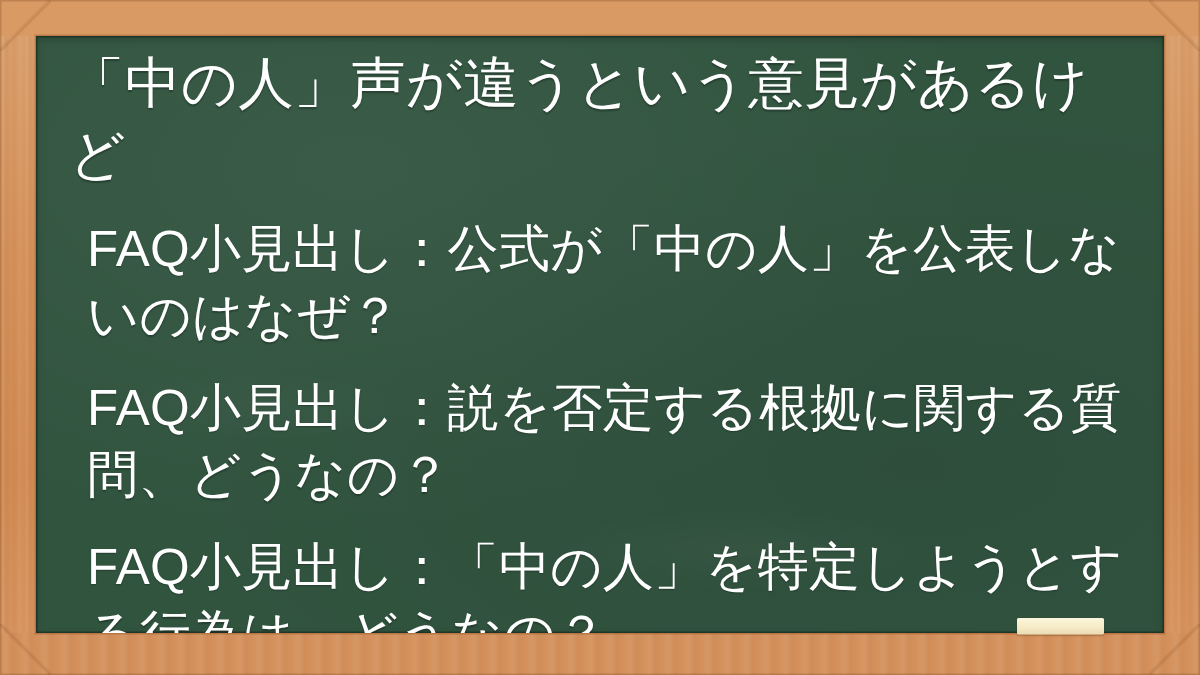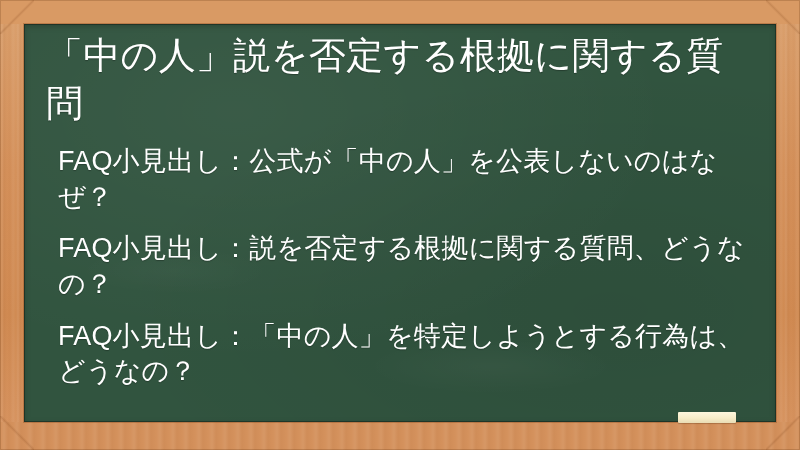--- a/index.html
+++ b/index.html
@@ -138,21 +138,21 @@
     text-shadow: 0 1px 1px rgba(0,0,0,0.28);
   }
 
   .faq-list {
     list-style: none;
     margin: 16px 0 0 0;
     padding: 0 4px 0 14px;
   }
   .faq-item {
     color: #ffffff;
-    font-size: 27px;
+    font-size: 34px;
     line-height: 1.32;
     letter-spacing: 0.2px;
     margin: 0 0 16px 0;
     text-shadow: 0 1px 1px rgba(0,0,0,0.26);
   }
   .faq-item:last-child { margin-bottom: 0; }
 
   
   .chalk {
     position: absolute;
@@ -176,21 +176,21 @@
   <div class="rail-bottom"></div>
   <div class="miter tl"></div>
   <div class="miter tr"></div>
   <div class="miter bl"></div>
   <div class="miter br"></div>
   <div class="frame-outline"></div>
 
   <div class="board">
     <div class="board-inner">
 
-      <h1 class="title">「中の人」説を否定する根拠に関する質問</h1>
+      <h1 class="title">「中の人」声が違うという意見があるけど</h1>
 
       <ul class="faq-list">
         <li class="faq-item">FAQ小見出し：公式が「中の人」を公表しないのはなぜ？</li>
         <li class="faq-item">FAQ小見出し：説を否定する根拠に関する質問、どうなの？</li>
         <li class="faq-item">FAQ小見出し：「中の人」を特定しようとする行為は、どうなの？</li>
       </ul>
 
     </div>
   </div>
 

